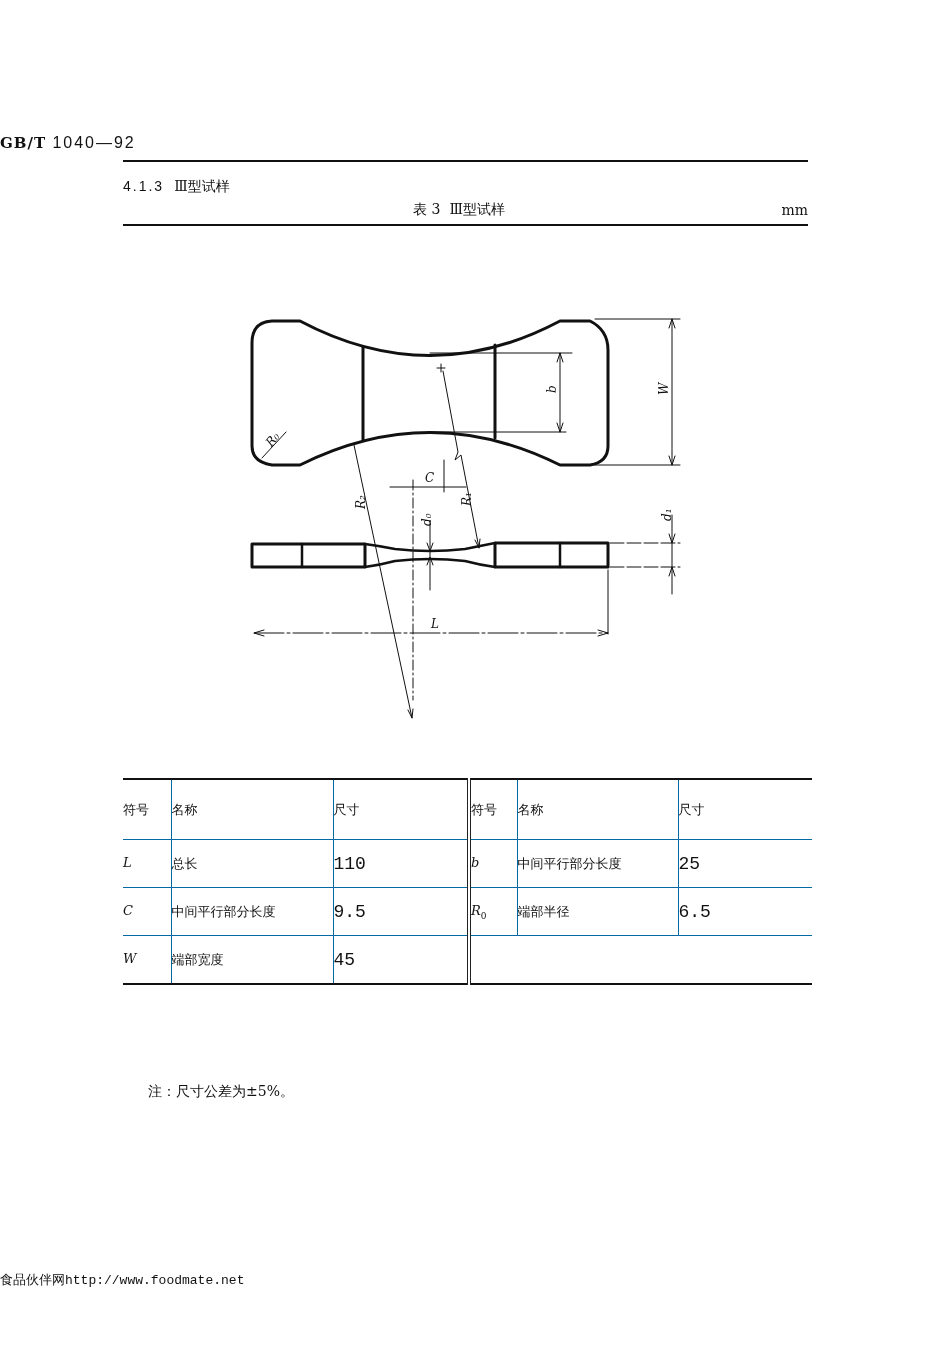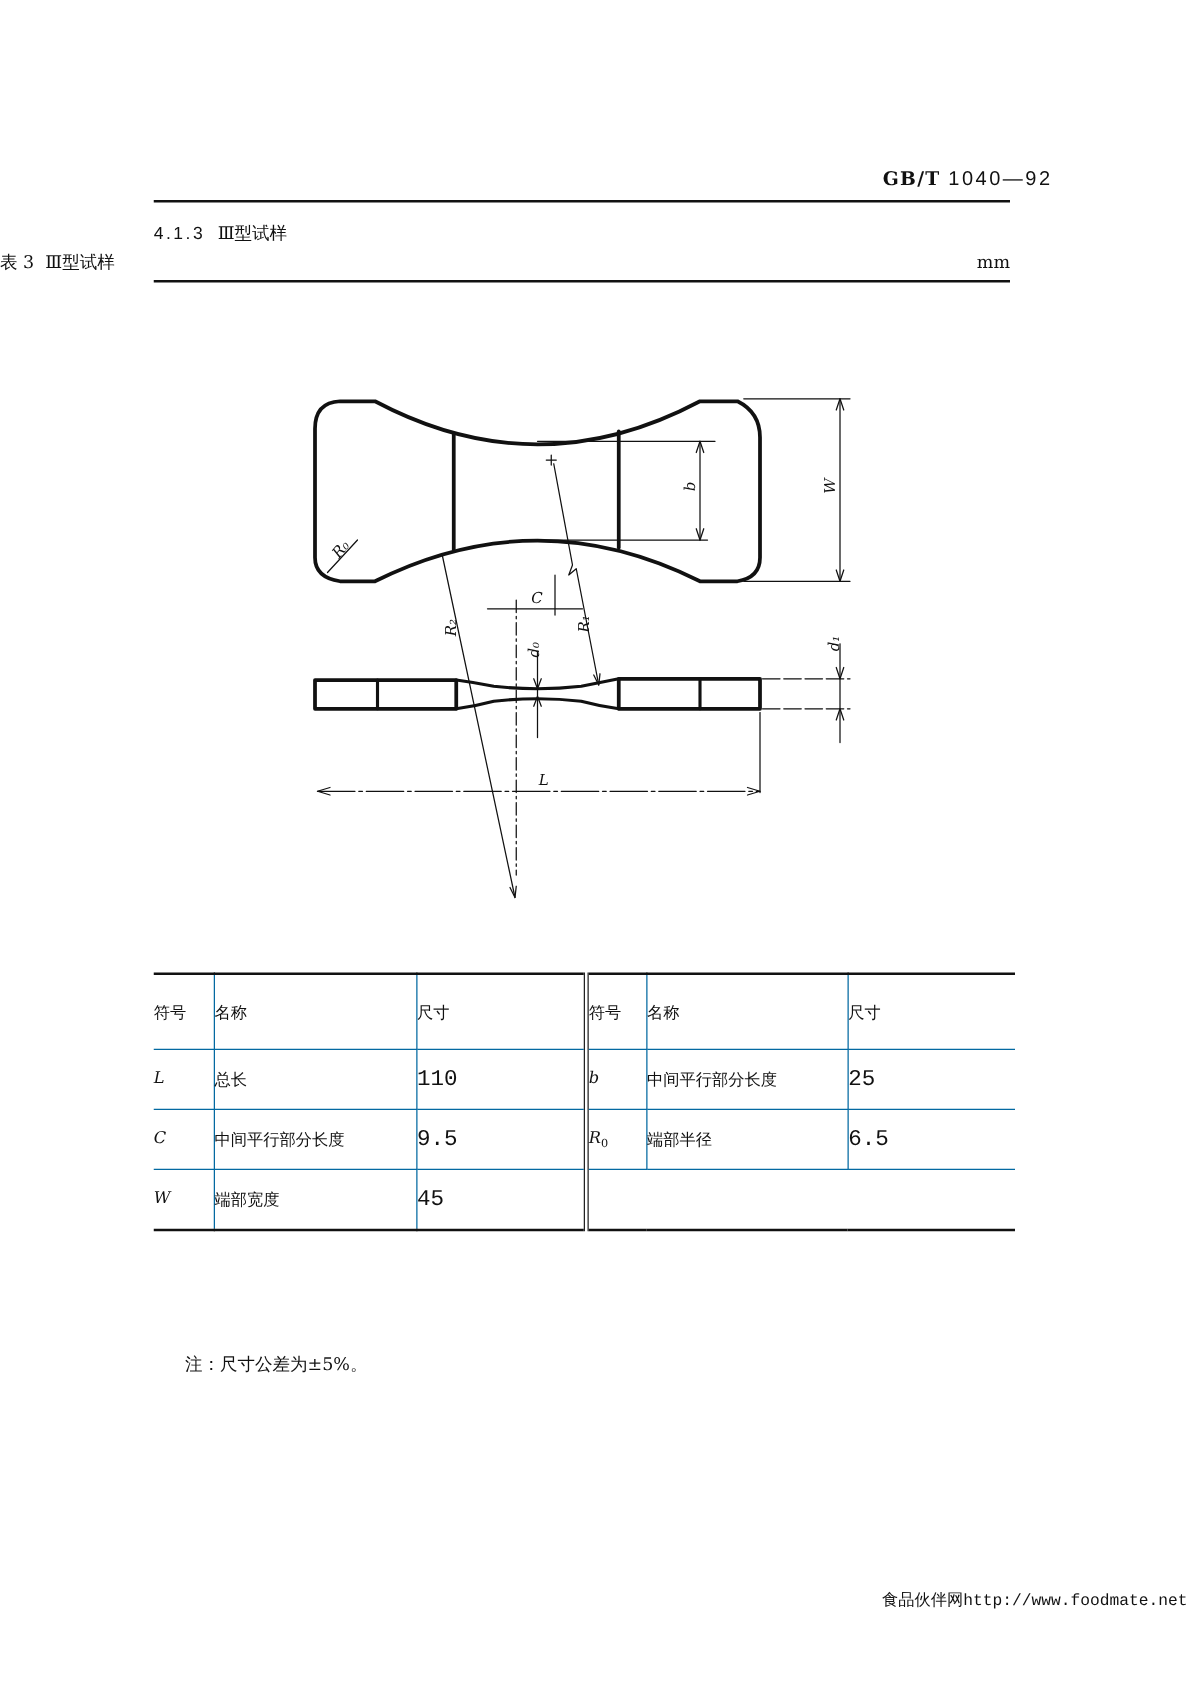--- a/index.html
+++ b/index.html
@@ -1,39 +1,39 @@
 <!DOCTYPE html>
 <html><head>
 <meta charset="utf-8">
 <style>
   html, body { margin:0; padding:0; background:#ffffff; }
   body { width:950px; height:1345px; position:relative; overflow:hidden;
          font-family:"DejaVu Serif", "Liberation Serif", serif; color:#111; }
   .abs { position:absolute; }
-  .std-code { left:0; width:842px; top:134px; text-align:right; font-size:15px; font-weight:bold; letter-spacing:1px; }
+  .std-code { left:0; width:842px; top:134px; text-align:left; font-size:15px; font-weight:bold; letter-spacing:1px; }
   .std-code .num { font-family:"Liberation Sans","DejaVu Sans",sans-serif; font-weight:normal; font-size:16px; letter-spacing:2px; }
   .rule-thick { left:123px; width:685px; height:2px; background:#111; }
   .section { left:123px; top:178px; font-size:14px; }
   .section .n { font-family:"Liberation Sans","DejaVu Sans",sans-serif; letter-spacing:2px; margin-right:10px; }
-  .table-caption { left:0; width:918px; top:201px; font-size:14px; }
+  .table-caption { left:0; width:918px; top:201px; text-align:center; font-size:14px; }
   .unit { right:142px; top:202px; font-size:14px; }
   .drawing { left:0; top:0; }
   table.spec { position:absolute; left:123px; top:778px; width:689px; border-collapse:collapse; font-size:13px; }
   table.spec td, table.spec th { border:1px solid #0369a1; text-align:left; font-weight:normal; padding:0; }
   table.spec tr.hdr th { height:59px; }
   table.spec tr.row td { height:47px; }
   table.spec { border-top:2px solid #111; border-bottom:2px solid #111; }
   table.spec tr > *:first-child { border-left:none; }
   table.spec tr > *:last-child { border-right:none; }
   table.spec .dbl { border-right:4px double #222; }
   .sym { font-style:italic; font-family:"DejaVu Serif","Liberation Serif",serif; }
   .sym sub { font-size:9px; font-style:normal; }
   .val { font-family:"Liberation Mono","DejaVu Sans Mono",monospace; font-size:18px; }
   .note { left:148px; top:1083px; font-size:14px; }
-  .footer { left:0; width:950px; top:1271px; text-align:right; font-size:13px; }
+  .footer { left:0; width:950px; top:1271px; text-align:left; font-size:13px; }
   .footer .url { font-family:"Liberation Mono","DejaVu Sans Mono",monospace; }
 </style>
 </head>
 <body>
 
 <div class="abs std-code">
   <span>GB/T</span>
   <span class="num">1040—92</span>
 </div>
 <div class="abs rule-thick" style="top:160px;"></div>

